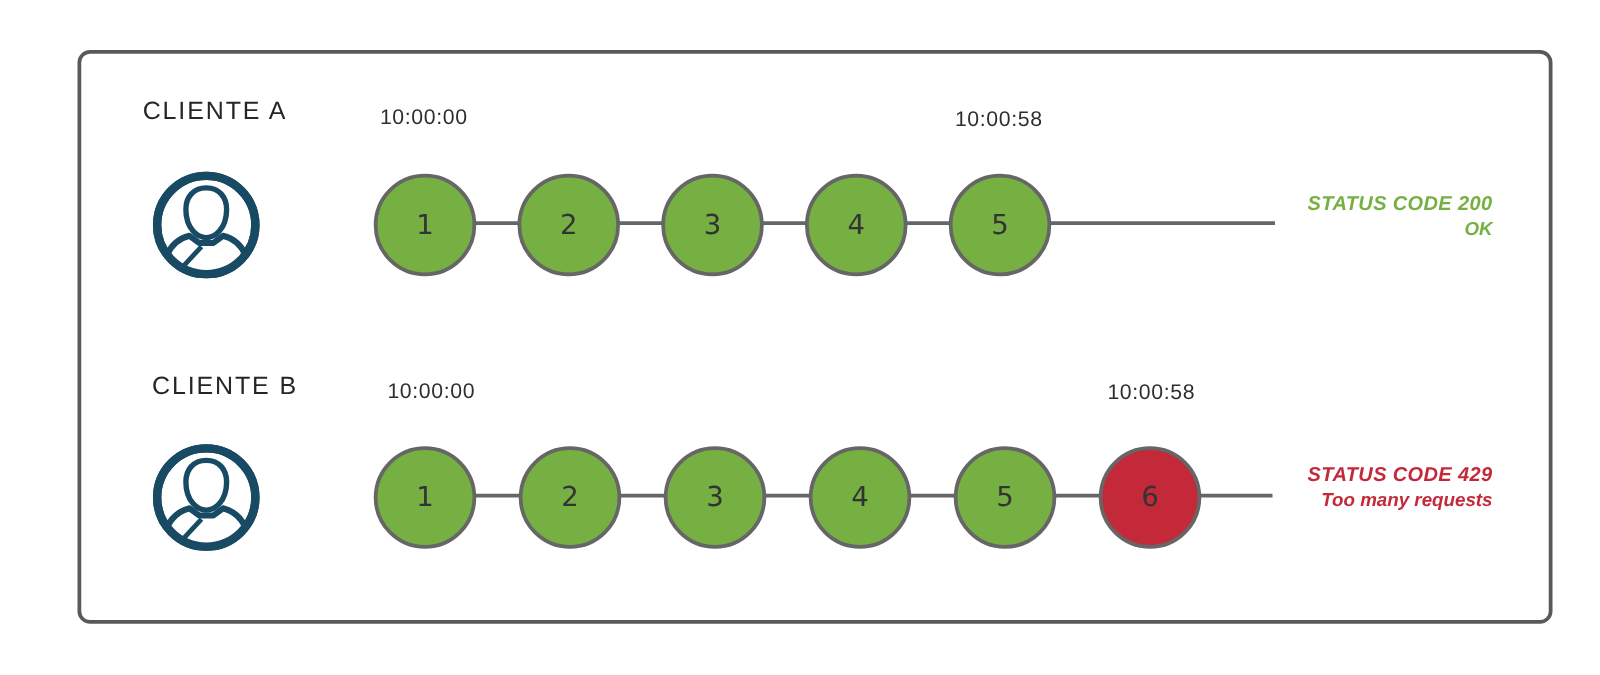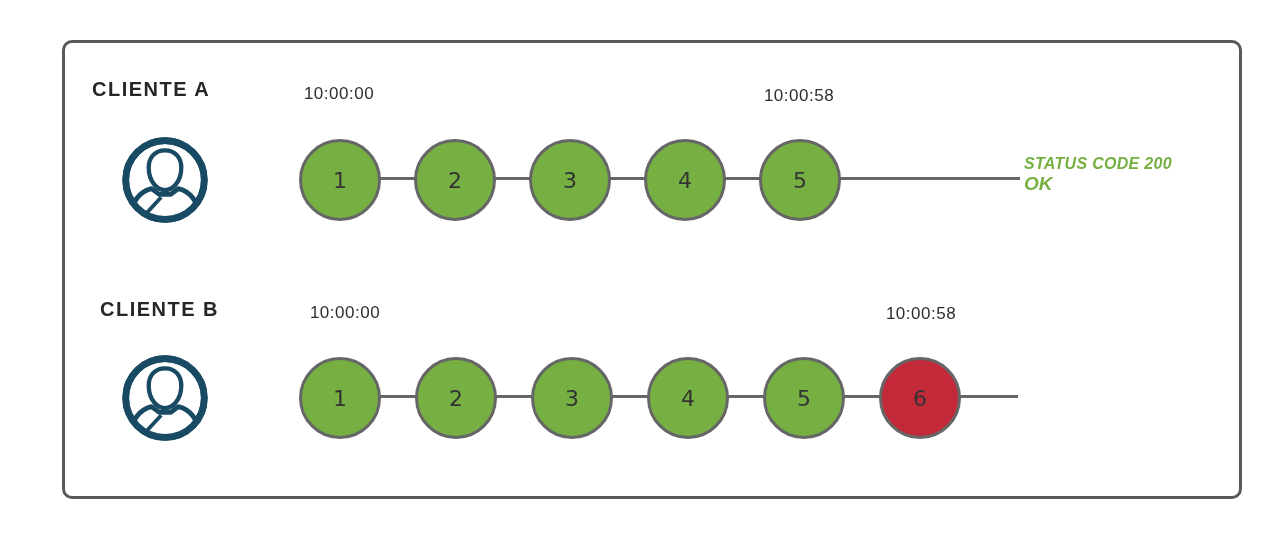--- a/index.html
+++ b/index.html
@@ -1,40 +1,40 @@
 <!DOCTYPE html>
 <html><head>
 <meta charset="utf-8">
 <style>
   html,body{margin:0;padding:0;background:#ffffff;}
   body{font-family:"Liberation Sans",sans-serif;}
   .stage{position:relative;width:1280px;height:540px;background:#ffffff;overflow:hidden;}
   .frame{position:absolute;left:62px;top:40px;width:1174px;height:453px;
          border:3px solid #595959;border-radius:10px;background:#ffffff;}
-  .client-label{position:absolute;width:160px;text-align:left;
-exjson                font-style:italic;font-weight:bold;font-size:20px;letter-spacing:1.5px;
+  .client-label{position:absolute;width:160px;text-align:center;
+exjson                font-style:italic;font-weight:normal;font-size:20px;letter-spacing:1.5px;
                 color:#262626;}
   .client-label.a{left:92px;top:78px;}
   .client-label.b{left:100px;top:298px;}
   .avatar{position:absolute;width:92px;height:92px;}
   .avatar.a{left:119px;top:134px;}
   .avatar.b{left:119px;top:352px;}
   .timeline{position:absolute;height:3px;background:#666666;}
   .timeline.a{left:340px;top:177px;width:680px;}
   .timeline.b{left:340px;top:395px;width:678px;}
   .req{position:absolute;width:76px;height:76px;border-radius:50%;
        border:3px solid #666666;display:flex;align-items:center;justify-content:center;
        font-size:22px;color:#333333;font-family:"DejaVu Sans",sans-serif;}
   .req.ok{background:#76b043;}
   .req.error{background:#c4293a;}
   .ts{position:absolute;width:150px;text-align:center;font-weight:normal;
       font-size:17px;color:#2e2e2e;letter-spacing:0.5px;}
-  .status{position:absolute;width:170px;text-align:left;font-weight:bold;font-style:italic;}
+  .status{position:absolute;width:170px;text-align:right;font-weight:bold;font-style:italic;}
   .status .code{font-size:16px;letter-spacing:0.3px;line-height:20px;}
-  .status .msg{font-size:19px;line-height:19px;}
+  .status .msg{font-size:15px;line-height:19px;}
   .status.ok{left:1024px;top:154px;color:#76b043;}
   .status.error{left:1024px;top:371px;color:#c4293a;}
 </style>
 </head>
 <body>
 
 <div class="stage">
   <div class="frame"></div>
 
   <div class="client-label a">CLIENTE A</div>
@@ -114,13 +114,17 @@
   <div class="req ok" style="left:647px;top:357px;">
       <span>4</span>
     </div>
   <div class="req ok" style="left:763px;top:357px;">
       <span>5</span>
     </div>
   <div class="req error" style="left:879px;top:357px;">
       <span>6</span>
     </div>
 
+  <div class="status error">
+    <div class="code">STATUS CODE 429</div>
+    <div class="msg">Too many requests</div>
+  </div>
 </div>
 
 </body></html>

